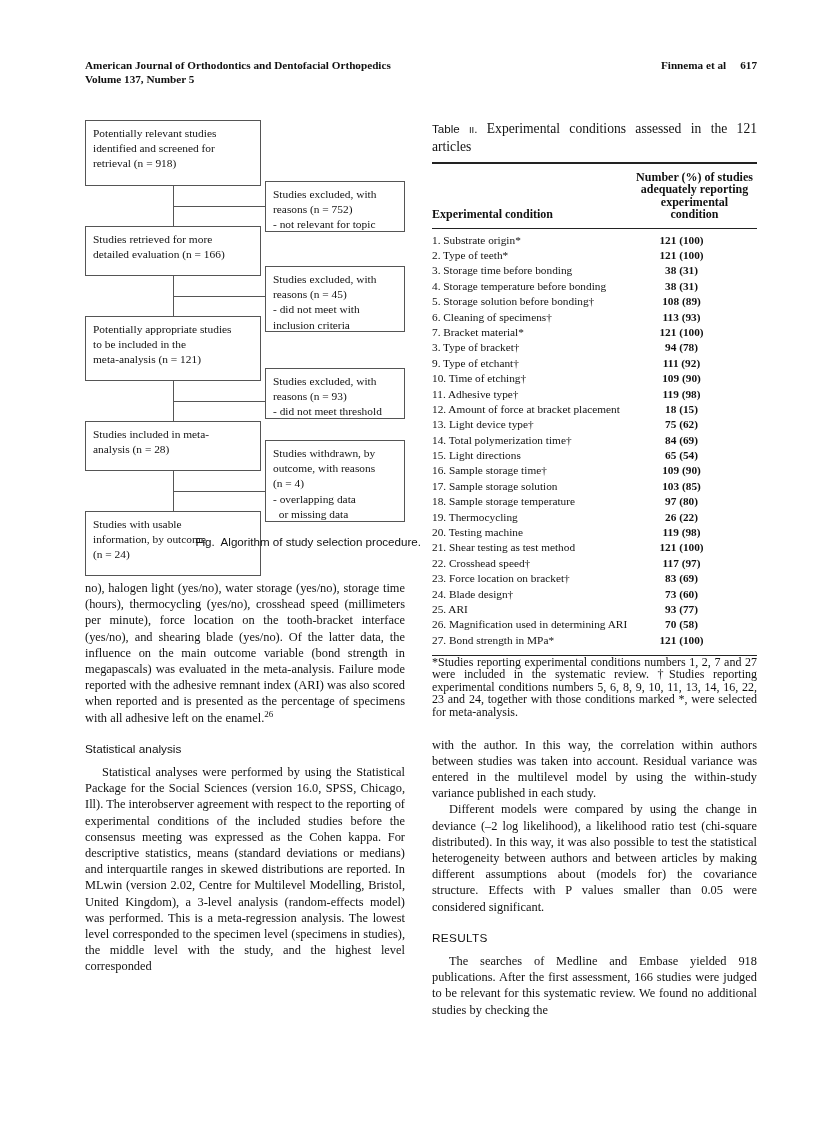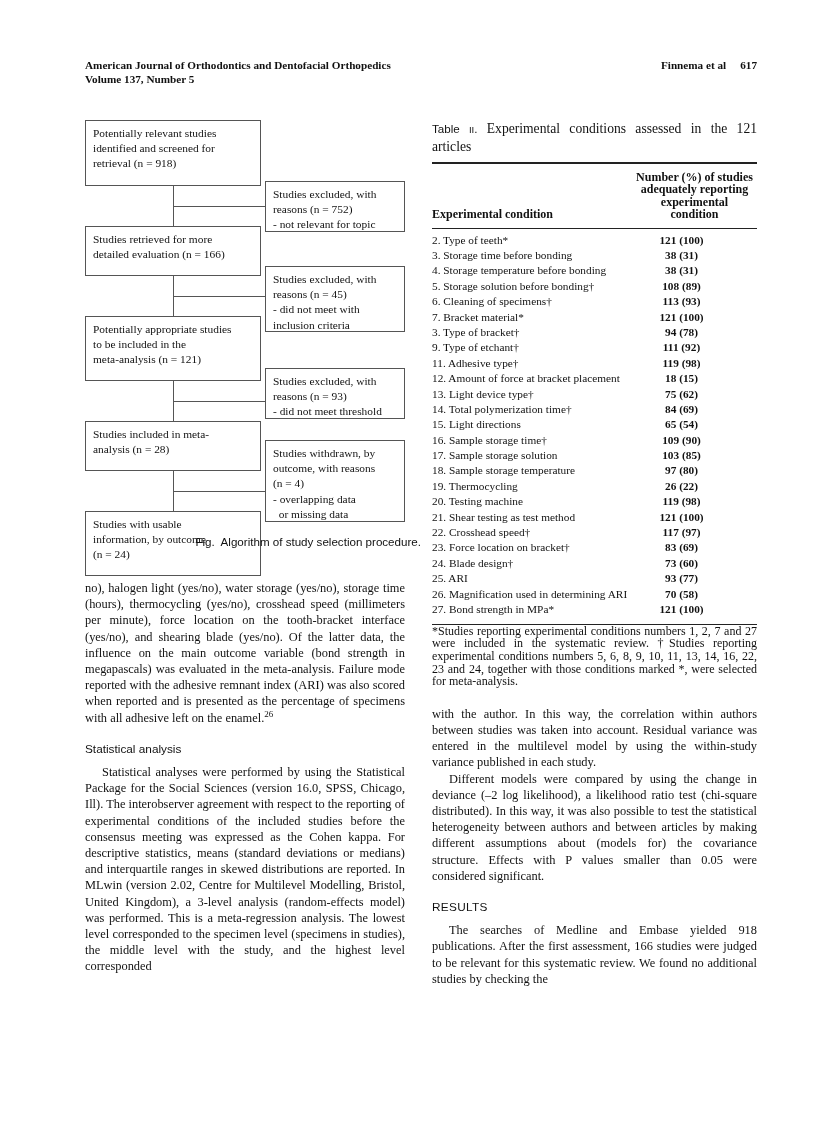--- a/index.html
+++ b/index.html
@@ -288,20 +288,24 @@
             <div>experimental</div>
             <div>condition</div>
           </th>
         </tr>
         <tr>
           <td class="rule-mid" colspan="2" style="height:3px;"></td>
         </tr>
       </thead>
       <tbody id="tbl-body">
           <tr>
+            <td class="c1">1. Substrate origin*</td>
+            <td class="c2">121 (100)</td>
+          </tr>
+          <tr>
             <td class="c1">2. Type of teeth*</td>
             <td class="c2">121 (100)</td>
           </tr>
           <tr>
             <td class="c1">3. Storage time before bonding</td>
             <td class="c2">38 (31)</td>
           </tr>
           <tr>
             <td class="c1">4. Storage temperature before bonding</td>
             <td class="c2">38 (31)</td>
@@ -318,20 +322,24 @@
             <td class="c1">7. Bracket material*</td>
             <td class="c2">121 (100)</td>
           </tr>
           <tr>
             <td class="c1">3. Type of bracket†</td>
             <td class="c2">94 (78)</td>
           </tr>
           <tr>
             <td class="c1">9. Type of etchant†</td>
             <td class="c2">111 (92)</td>
+          </tr>
+          <tr>
+            <td class="c1">10. Time of etching†</td>
+            <td class="c2">109 (90)</td>
           </tr>
           <tr>
             <td class="c1">11. Adhesive type†</td>
             <td class="c2">119 (98)</td>
           </tr>
           <tr>
             <td class="c1">12. Amount of force at bracket placement</td>
             <td class="c2">18 (15)</td>
           </tr>
           <tr>

